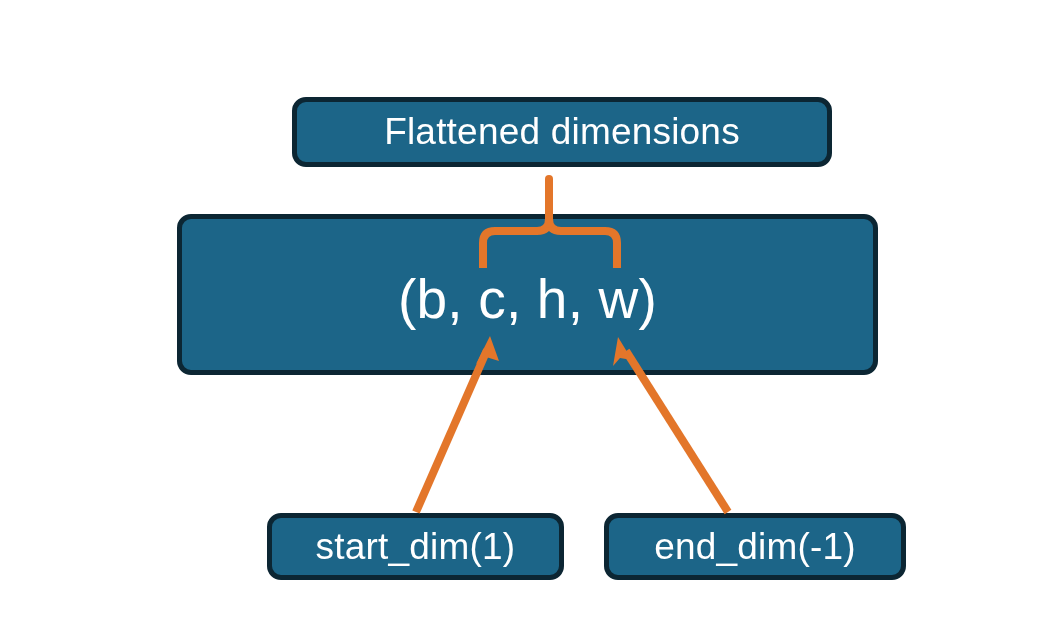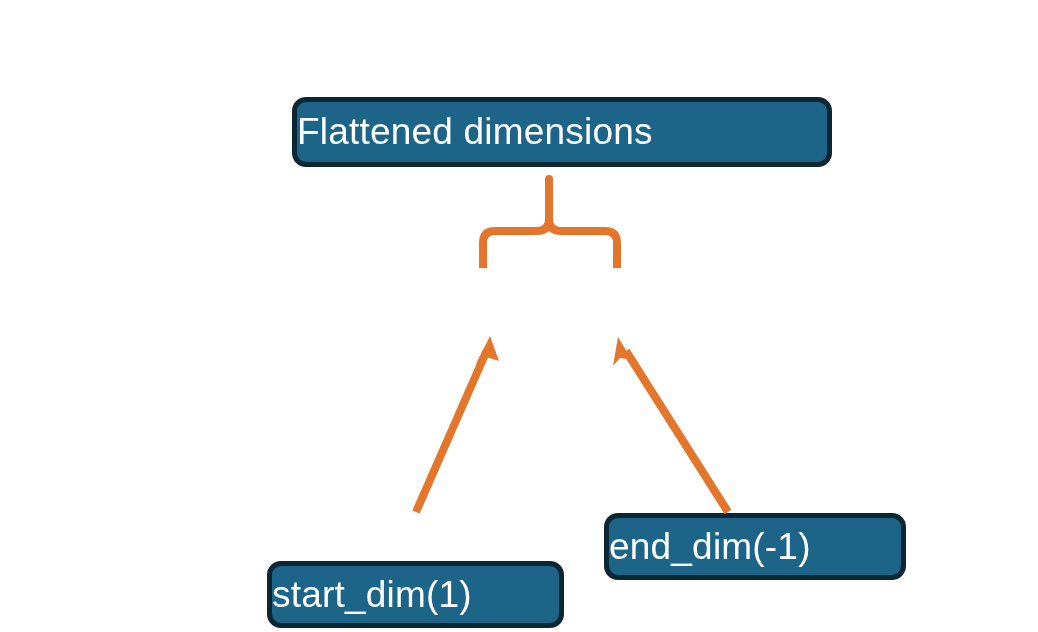--- a/index.html
+++ b/index.html
@@ -18,21 +18,21 @@
     overflow: hidden;
   }
   .node {
     position: absolute;
     box-sizing: border-box;
     background: #1c6588;
     border: 5px solid #0c2633;
     border-radius: 14px;
     display: flex;
     align-items: center;
-    justify-content: flex-start;
+    justify-content: center;
     color: #ffffff;
     font-family: "Liberation Sans", sans-serif;
     font-weight: 400;
     letter-spacing: 0.2px;
     white-space: nowrap;
     z-index: 2;
   }
   #node-flattened {
     left: 292px;
     top: 97px;
@@ -48,21 +48,20 @@
     font-size: 55px;
     align-items: flex-start;
     padding-top: 48px;
   }
   #node-start-dim {
     left: 267px;
     top: 513px;
     width: 297px;
     height: 67px;
     font-size: 37px;
-    margin-top: 48px;
   }
   #node-end-dim {
     left: 604px;
     top: 513px;
     width: 302px;
     height: 67px;
     font-size: 37px;
   }
   #overlay {
     position: absolute;
@@ -76,20 +75,23 @@
 </style>
 </head>
 <body>
 
 <div id="canvas">
 
   <div class="node" id="node-flattened">
     <span>Flattened dimensions</span>
   </div>
 
+  <div class="node" id="node-shape">
+    <span>(b, c, h, w)</span>
+  </div>
 
   <div class="node" id="node-start-dim">
     <span>start_dim(1)</span>
   </div>
 
   <div class="node" id="node-end-dim">
     <span>end_dim(-1)</span>
   </div>
 
   <svg id="overlay" viewBox="0 0 1038 632">

